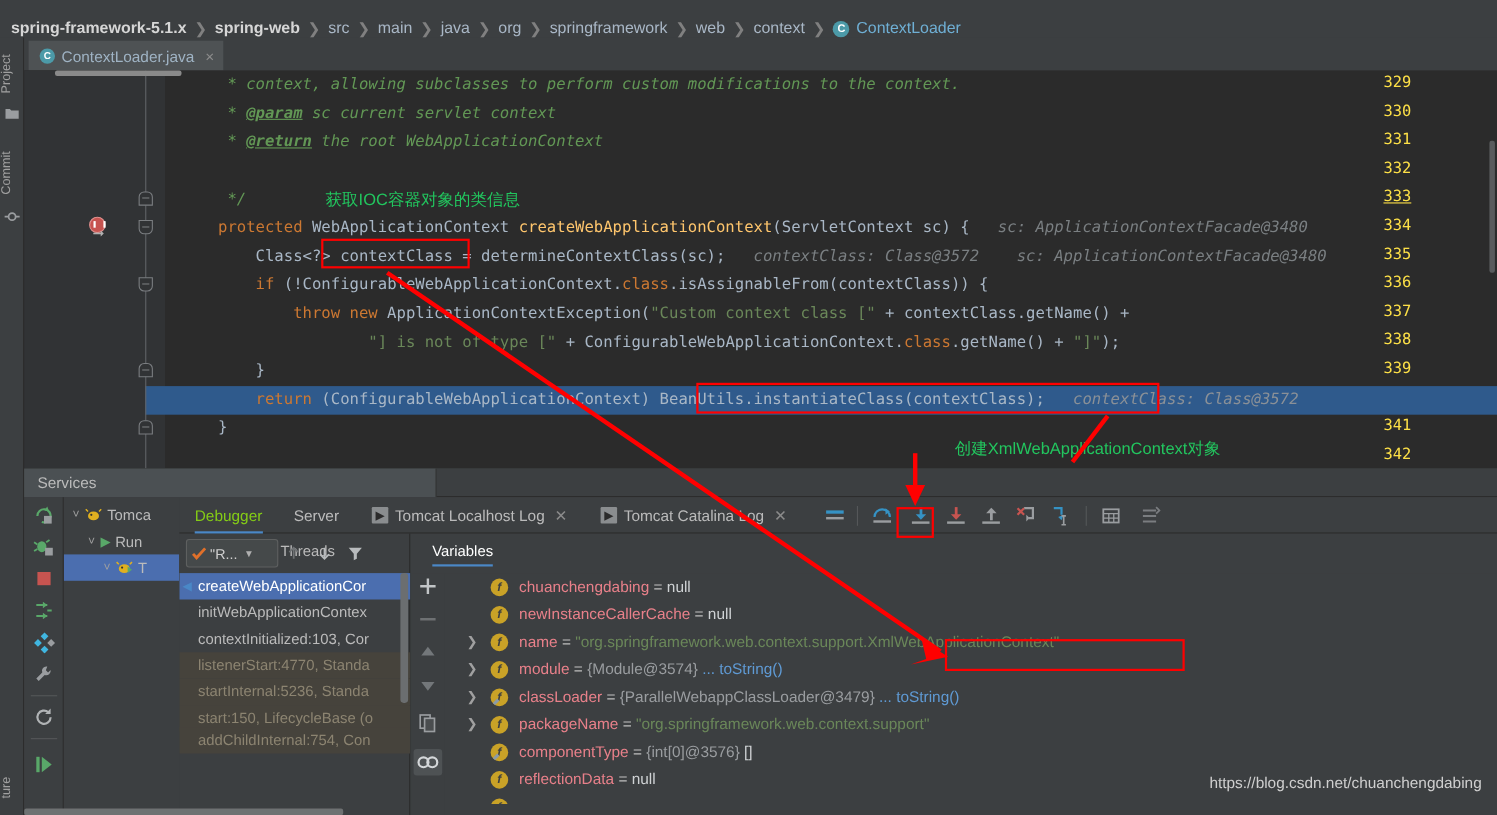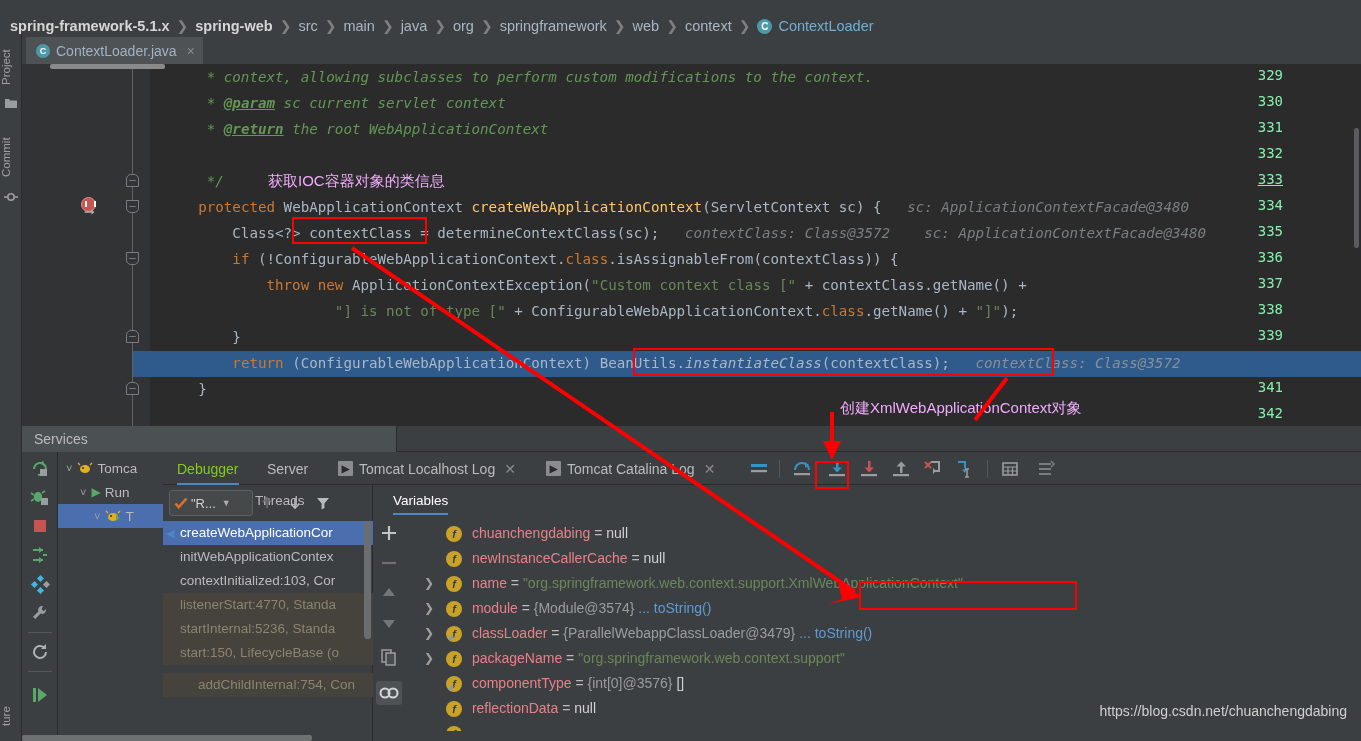--- a/index.html
+++ b/index.html
@@ -77,21 +77,21 @@
     background: #2b2b2b;
     overflow: hidden;
   }
   .gutter {
     position: absolute; left: 0; top: 0; width: 128px; height: 362px;
     background: #313335;
   }
   .lnum {
     position: absolute; right: 78px;
     font-family: "DejaVu Sans Mono", monospace;
-    font-size: 14px; color: #86efac;
+    font-size: 14px; color: #fde047;
     text-align: right; width: 40px;
   }
   .lnum.cur { color: #d0d0d0; }
   .foldline {
     position: absolute; left: 110px; top: 64px; width: 1px; background: #606366;
   }
   .foldmark {
     position: absolute; left: 104px; width: 13px; height: 13px;
     border: 1px solid #7a7d80; color: #9a9da0;
     font-size: 9px; line-height: 11px; text-align: center;
@@ -129,44 +129,45 @@
 
   
   .c-com   { color: #629755; font-style: italic; }
   .c-tag   { color: #629755; font-style: italic; text-decoration: underline; font-weight: bold; }
   .c-kw    { color: #cc7832; }
   .c-meth  { color: #ffc66d; }
   .c-str   { color: #6a8759; }
   .c-plain { color: #a9b7c6; }
   .c-hint  { color: #7a7f82; font-style: italic; }
   .c-hintb { color: #8a9097; font-style: italic; }
-  .c-static{ color: #a9b7c6; font-style: italic; }
+  .c-static{ color: #a9b7c6; }
 
   
   .hscroll-top {
     position: absolute; left: 50px; top: 64px; width: 115px; height: 5px;
     background: #8a8a8a; border-radius: 2px;
   }
   .hscroll-bot {
     position: absolute; left: 22px; bottom: 0; width: 290px; height: 6px;
     background: #6e7172; border-radius: 2px;
   }
   .vscroll-edit {
     position: absolute; right: 2px; top: 64px; width: 5px; height: 120px;
     background: #595b5d; border-radius: 2px;
   }
 
   
   .anno-box {
     position: absolute; border: 2px solid #ff0000; pointer-events: none;
   }
   .anno-text {
-    position: absolute; color: #f0abfc; font-size: 15px;
+    position: absolute; color: #22c55e; font-size: 15px;
     font-family: "Liberation Sans", sans-serif;
     white-space: nowrap;
+    margin-left: 28px;
   }
   .svg-over {
     position: absolute; left: 0; top: 0; width: 1361px; height: 741px;
     pointer-events: none;
   }
 
   
   .services-bar {
     position: absolute; left: 22px; top: 426px; width: 1339px; height: 26px;
     background: #3c3f41;
@@ -668,21 +669,21 @@
     </div>
     <div class="frame-row dim" style="top:72px;">
       <span>listenerStart:4770, Standa</span>
     </div>
     <div class="frame-row dim" style="top:96px;">
       <span>startInternal:5236, Standa</span>
     </div>
     <div class="frame-row dim" style="top:120px;">
       <span>start:150, LifecycleBase (o</span>
     </div>
-    <div class="frame-row dim" style="top:152px;text-align:center;">
+    <div class="frame-row dim" style="top:140px;">
       <span>addChildInternal:754, Con</span>
     </div>
     <div class="frames-vscroll"></div>
   </div>
 
   <div class="vars-toolcol">
     <div class="vb" style="top:2px;">
       <svg viewBox="0 0 20 20" width="20" height="20">
           <path d="M10 3v14M3 10h14" stroke="#c2c5c7" stroke-width="2.2"></path>
         </svg>

